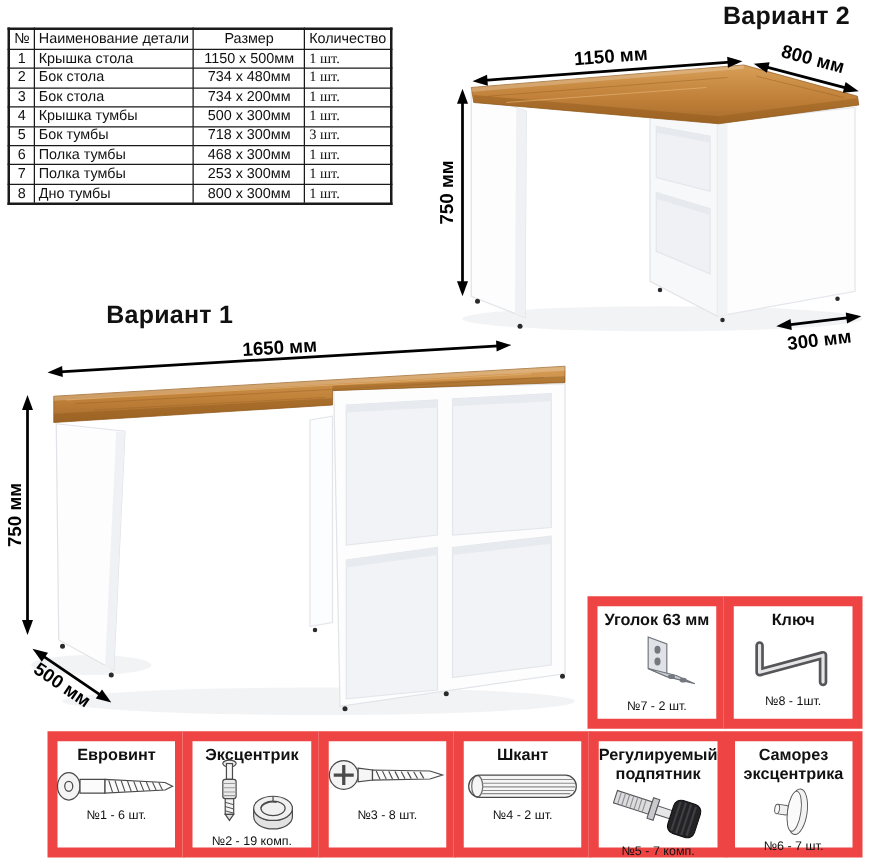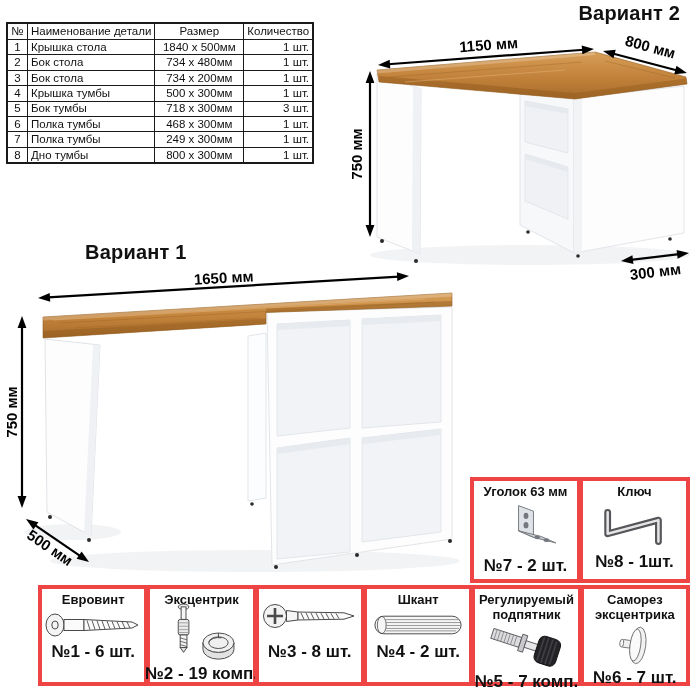--- a/index.html
+++ b/index.html
@@ -9,61 +9,61 @@
   
   table.parts{position:absolute;left:6px;top:22px;border-collapse:collapse;
               border:2px solid #1a1a1a;background:#fff;}
   table.parts th,table.parts td{border:1px solid #1a1a1a;font-size:11.5px;
               font-weight:normal;padding:0 3px;height:14.4px;line-height:1.1;
               white-space:nowrap;color:#111;}
   table.parts th{text-align:center;height:15px;}
   td.c-num{width:13px;text-align:center;}
   td.c-name{width:114px;text-align:left;padding-left:5px;}
   td.c-size{width:82px;text-align:center;}
-  td.c-qty{width:60px;text-align:right;}
+  td.c-qty{width:60px;text-align:left;font-family:Liberation Serif, serif;}
 
   .variant-title{position:absolute;font-size:20px;font-weight:bold;letter-spacing:.2px;}
   #v2-title{left:350px;top:2px;width:330px;text-align:right;}
   #v1-title{left:85px;top:241px;}
 
   svg{position:absolute;overflow:visible;}
   #v2-draw{left:350px;top:25px;}
   #v1-draw{left:5px;top:262px;}
   svg text.dim{font-family:"Liberation Sans",sans-serif;font-size:15px;font-weight:600;fill:#000;}
 
   
   .hw-row{position:absolute;display:flex;}
   #hw-top{left:470px;top:477px;width:220px;height:106px;}
   #hw-bottom{left:38px;top:585px;width:652px;height:101px;}
-  .hw-cell{flex:1;border:4px solid #ef4444;background:#fff;display:flex;
+  .hw-cell{flex:1;border:8px solid #ef4444;background:#fff;display:flex;
            flex-direction:column;align-items:center;min-width:0;}
   .hw-cell + .hw-cell{margin-left:-2px;}
   .hw-title{font-weight:bold;font-size:13px;text-align:center;line-height:1.12;
             padding:4px 3px 0;}
   .hw-icon{flex:1;display:flex;align-items:center;justify-content:center;width:100%;}
   .hw-icon svg{position:static;}
-  .hw-count{font-weight:bold;font-size:17px;padding-bottom:20px;white-space:nowrap;}
+  .hw-count{font-weight:normal;font-size:10px;padding-bottom:20px;white-space:nowrap;}
 </style>
 </head>
 <body>
 
 <div class="canvas">
 
   <table class="parts">
     <tbody>
         <tr>
       <th>№</th>
       <th>Наименование детали</th>
       <th>Размер</th>
       <th>Количество</th>
     </tr>
     <tr>
       <td class="c-num">1</td>
       <td class="c-name">Крышка стола</td>
-      <td class="c-size">1840 x 500мм</td>
+      <td class="c-size">1150 x 500мм</td>
       <td class="c-qty">1 шт.</td>
     </tr>
     <tr>
       <td class="c-num">2</td>
       <td class="c-name">Бок стола</td>
       <td class="c-size">734 x 480мм</td>
       <td class="c-qty">1 шт.</td>
     </tr>
     <tr>
       <td class="c-num">3</td>
@@ -85,21 +85,21 @@
     </tr>
     <tr>
       <td class="c-num">6</td>
       <td class="c-name">Полка тумбы</td>
       <td class="c-size">468 x 300мм</td>
       <td class="c-qty">1 шт.</td>
     </tr>
     <tr>
       <td class="c-num">7</td>
       <td class="c-name">Полка тумбы</td>
-      <td class="c-size">249 x 300мм</td>
+      <td class="c-size">253 x 300мм</td>
       <td class="c-qty">1 шт.</td>
     </tr>
     <tr>
       <td class="c-num">8</td>
       <td class="c-name">Дно тумбы</td>
       <td class="c-size">800 x 300мм</td>
       <td class="c-qty">1 шт.</td>
     </tr>
   </tbody>
     </table>

